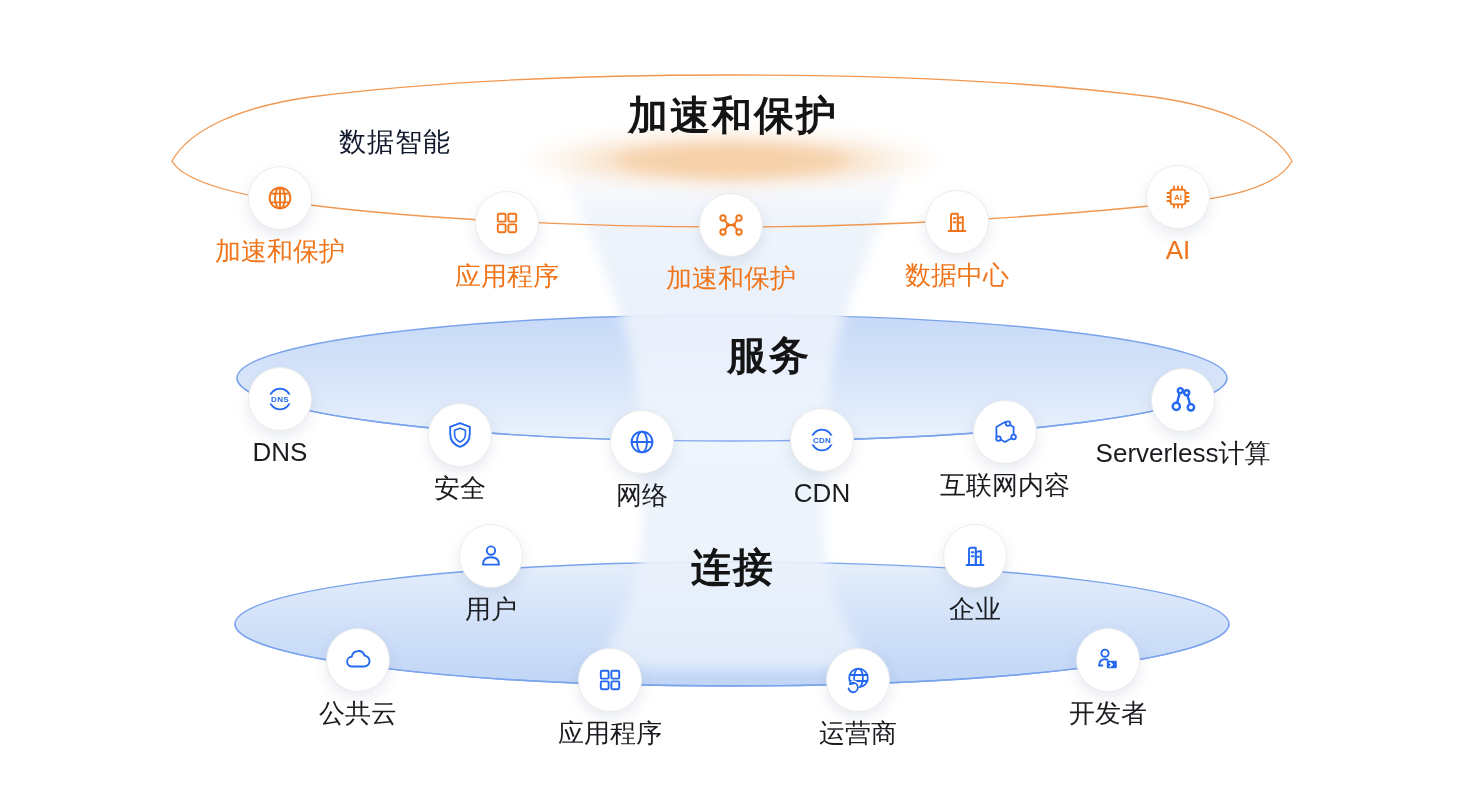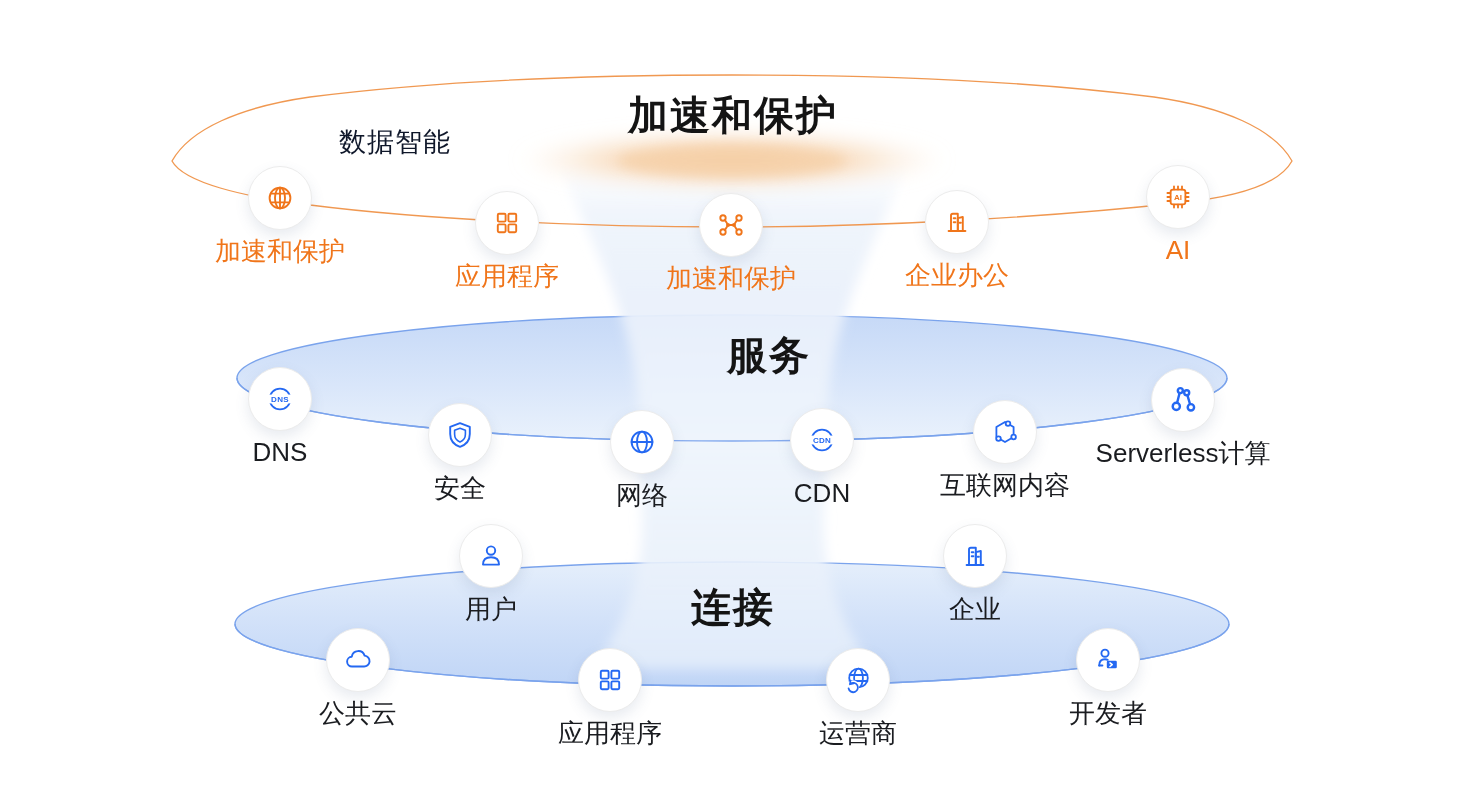--- a/index.html
+++ b/index.html
@@ -77,21 +77,21 @@
 
     <path fill="none" stroke="#ef9248" stroke-width="1.3" opacity="0.95" d="M 172,150 C 190,118 240,96 310,86 C 420,72 560,64 732,64
              C 904,64 1044,72 1154,86 C 1224,96 1274,118 1292,150
              C 1280,172 1240,186 1178,192 C 1050,206 880,216 732,216
              C 580,216 420,208 310,194 C 245,186 184,172 172,150 Z"></path>
   </svg>
 
   <div class="title" style="left:733px;top:104px">加速和保护</div>
   <div class="subtitle" style="left:395px;top:131px">数据智能</div>
   <div class="title" style="left:769px;top:344px">服务</div>
-  <div class="title" style="left:733px;top:596px">连接</div>
+  <div class="title" style="left:733px;top:556px">连接</div>
 
   <div class="node orange" style="left:280px;top:187px">
     <div class="circle">
       <svg class="ic" viewBox="0 0 32 32" fill="none" stroke="currentColor" stroke-width="1.9" stroke-linecap="round">
         <circle cx="16" cy="16" r="10.4"></circle>
           <ellipse cx="16" cy="16" rx="5" ry="10.4"></ellipse>
         <line x1="16" y1="5.6" x2="16" y2="26.4"></line>
         <line x1="6.8" y1="11.6" x2="25.2" y2="11.6"></line>
           <line x1="6.8" y1="20.4" x2="25.2" y2="20.4"></line>
       </svg>
@@ -134,21 +134,21 @@
     <div class="circle">
       <svg class="ic" viewBox="0 0 32 32" fill="none" stroke="currentColor" stroke-width="1.9" stroke-linecap="round" stroke-linejoin="round">
         <path d="M10,25 V9.6 a1.8,1.8 0 0 1 1.8,-1.8 H16.8 V25"></path>
         <path d="M16.8,25 V12.2 L21.8,11 V25"></path>
         <line x1="12.7" y1="12.3" x2="14.4" y2="12.3"></line>
           <line x1="12.7" y1="16.3" x2="14.4" y2="16.3"></line>
         <line x1="18.6" y1="16.8" x2="19.9" y2="16.8"></line>
         <line x1="7.6" y1="25" x2="24.4" y2="25"></line>
       </svg>
     </div>
-    <div class="nlabel">企业办公</div>
+    <div class="nlabel">数据中心</div>
   </div>
 
   <div class="node orange" style="left:1178px;top:186px">
     <div class="circle">
       <svg class="ic" viewBox="0 0 32 32" fill="none" stroke="currentColor" stroke-width="1.8" stroke-linecap="round">
         <rect x="8.6" y="8.6" width="14.8" height="14.8" rx="2.4"></rect>
         <text x="16" y="19" text-anchor="middle" font-size="8" font-weight="bold" fill="currentColor" stroke="none">AI</text>
         <line x1="12" y1="8.4" x2="12" y2="5.4"></line>
           <line x1="16" y1="8.4" x2="16" y2="5.4"></line>
           <line x1="20" y1="8.4" x2="20" y2="5.4"></line>

